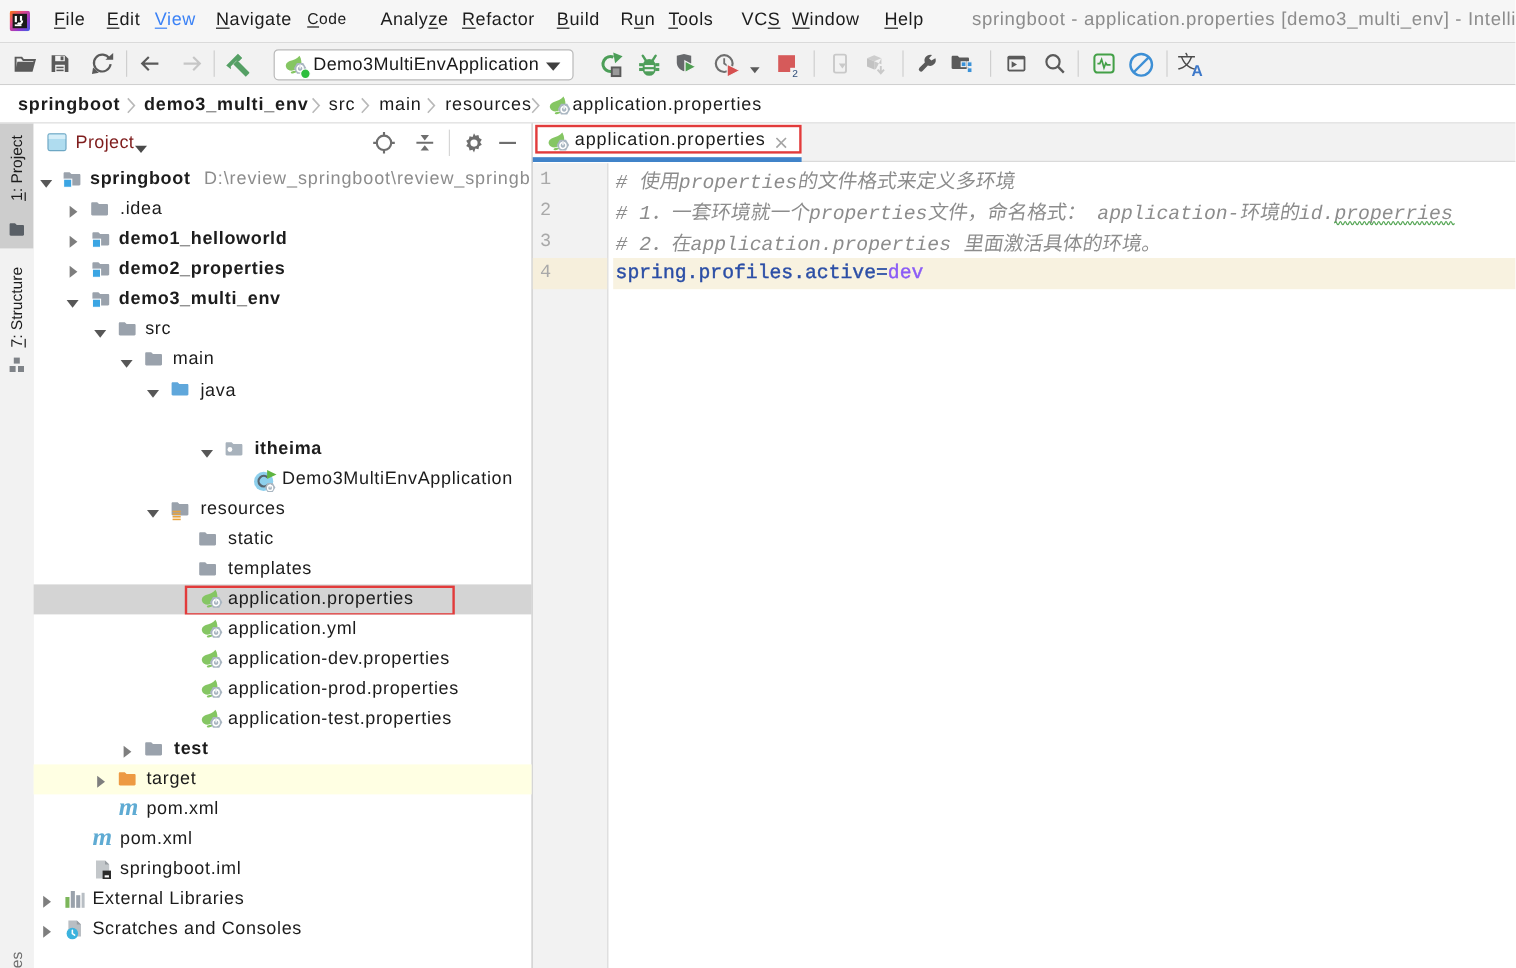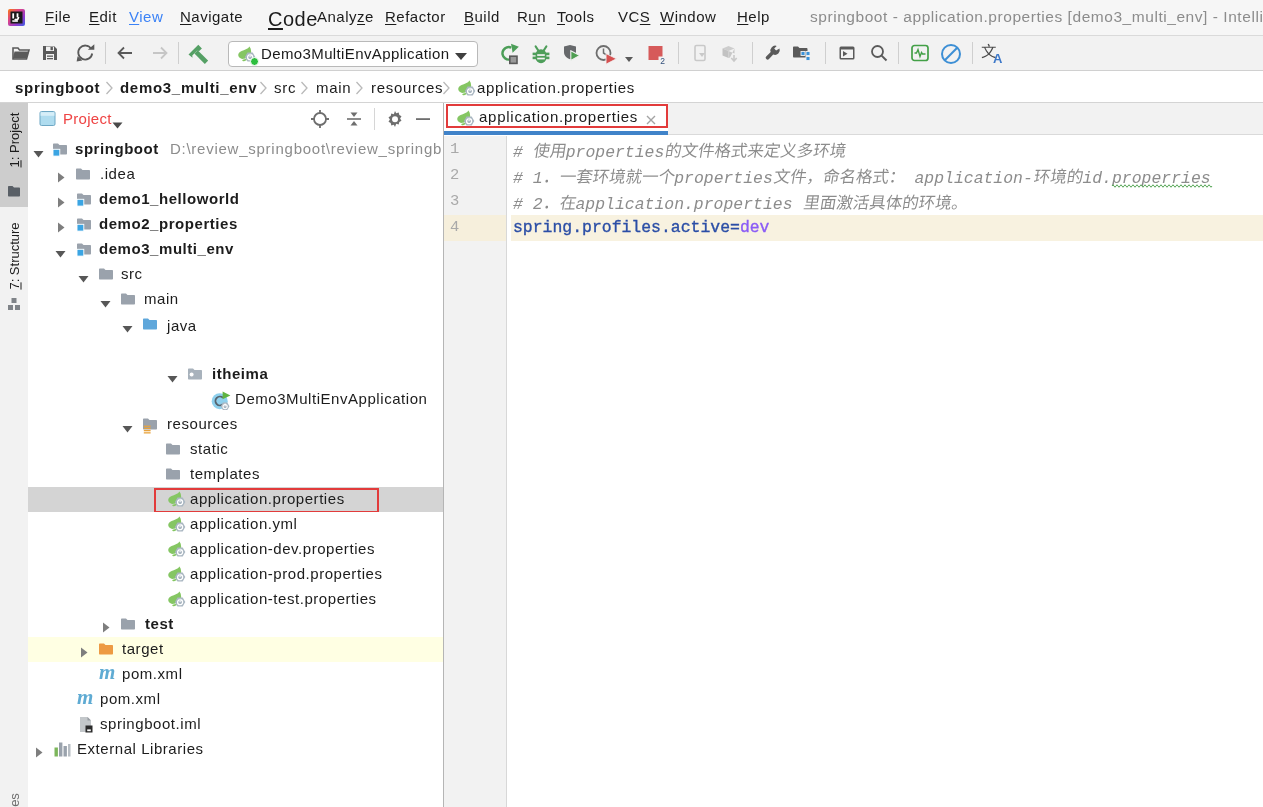--- a/index.html
+++ b/index.html
@@ -21,21 +21,21 @@
         <rect x="2.5" y="2.5" width="12" height="12" fill="#1A1A1A"></rect>
         <rect x="4.3" y="4.3" width="1.8" height="5.2" fill="#FFFFFF"></rect>
         <rect x="8.6" y="4.3" width="1.8" height="4" fill="#FFFFFF"></rect>
         <path d="M10.4 8 v0.6 a2.1 2.1 0 0 1 -3.6 1.5" stroke="#FFFFFF" stroke-width="1.8" fill="none"></path>
         <rect x="4.3" y="11.3" width="5.6" height="1.5" fill="#FFFFFF"></rect>
       </svg></span>
     <span style="position:absolute;left:45px;top:8px;font-size:15px;color:#1C1C1C;letter-spacing:0.5px"><u>F</u>ile</span>
     <span style="position:absolute;left:89px;top:8px;font-size:15px;color:#1C1C1C;letter-spacing:0.5px"><u>E</u>dit</span>
     <span style="position:absolute;left:129px;top:8px;font-size:15px;color:#3b82f6;letter-spacing:0.5px"><u>V</u>iew</span>
     <span style="position:absolute;left:180px;top:8px;font-size:15px;color:#1C1C1C;letter-spacing:0.5px"><u>N</u>avigate</span>
-    <span style="position:absolute;left:268px;top:8px;font-size:20px;color:#1C1C1C;letter-spacing:0.5px"><u>C</u>ode</span>
+    <span style="position:absolute;left:256px;top:8px;font-size:13px;color:#1C1C1C;letter-spacing:0.5px"><u>C</u>ode</span>
     <span style="position:absolute;left:317px;top:8px;font-size:15px;color:#1C1C1C;letter-spacing:0.5px">Analy<u>z</u>e</span>
     <span style="position:absolute;left:385px;top:8px;font-size:15px;color:#1C1C1C;letter-spacing:0.5px"><u>R</u>efactor</span>
     <span style="position:absolute;left:464px;top:8px;font-size:15px;color:#1C1C1C;letter-spacing:0.5px"><u>B</u>uild</span>
     <span style="position:absolute;left:517px;top:8px;font-size:15px;color:#1C1C1C;letter-spacing:0.5px">R<u>u</u>n</span>
     <span style="position:absolute;left:557px;top:8px;font-size:15px;color:#1C1C1C;letter-spacing:0.5px"><u>T</u>ools</span>
     <span style="position:absolute;left:618px;top:8px;font-size:15px;color:#1C1C1C;letter-spacing:0.5px">VC<u>S</u></span>
     <span style="position:absolute;left:660px;top:8px;font-size:15px;color:#1C1C1C;letter-spacing:0.5px"><u>W</u>indow</span>
     <span style="position:absolute;left:737px;top:8px;font-size:15px;color:#1C1C1C;letter-spacing:0.5px"><u>H</u>elp</span>
     <span style="position:absolute;left:810px;top:8px;font-size:15.5px;color:#8C8C8C;white-space:pre;letter-spacing:0.55px">springboot - application.properties [demo3_multi_env] - IntelliJ IDEA</span>
 <div style="position:absolute;left:0;top:36px;width:1263px;height:35px;background:#F2F2F2;border-bottom:1px solid #D0D0D0;box-sizing:border-box"></div>
@@ -218,21 +218,21 @@
         <rect x="8" y="8" width="5" height="5" fill="#7F8388"></rect>
         <rect x="4.5" y="1" width="5" height="5" fill="#7F8388"></rect>
       </svg></span>
     <span style="position:absolute;left:14px;top:800px;transform:translate(-50%,-50%) rotate(-90deg);font-size:13px;color:#6E6E6E;white-space:nowrap">es</span>
 <div style="position:absolute;left:28px;top:103px;width:415px;height:704px;background:#FFFFFF"></div>
 <div style="position:absolute;left:443px;top:103px;width:1px;height:704px;background:#B5B5B5"></div>
 <span style="position:absolute;left:39px;top:110px"><svg width="17" height="17" viewBox="0 0 17 17">
         <rect x="1" y="1.5" width="15" height="14" rx="1.5" fill="#AFDCEF" stroke="#6DA7C4" stroke-width="1"></rect>
         <rect x="1.6" y="2.2" width="13.8" height="3.6" fill="#D6EEF8"></rect>
       </svg></span>
-    <span style="position:absolute;left:63px;top:110px;font-size:15px;color:#ef4444;letter-spacing:0.3px">Project</span>
+    <span style="position:absolute;left:63px;top:110px;font-size:15px;color:#7f1d1d;letter-spacing:0.3px">Project</span>
     <span style="position:absolute;left:112px;top:116px"><svg width="11" height="9" viewBox="0 0 11 9">
         <polygon points="0.5,1.5 10.5,1.5 5.5,7.5" fill="#4A4A4A"></polygon>
       </svg></span>
     <span style="position:absolute;left:309px;top:108px"><svg width="22" height="22" viewBox="0 0 22 22">
         <circle cx="11" cy="11" r="6" fill="none" stroke="#6E6E6E" stroke-width="1.8"></circle>
         <path d="M11 2 V5.5 M11 16.5 V20 M2 11 H5.5 M16.5 11 H20" stroke="#6E6E6E" stroke-width="1.8"></path>
       </svg></span>
     <span style="position:absolute;left:343px;top:108px"><svg width="22" height="22" viewBox="0 0 22 22">
         <path d="M4 11 H18" stroke="#6E6E6E" stroke-width="1.6"></path>
         <polygon points="11,9 7.5,4.5 14.5,4.5" fill="#6E6E6E"></polygon>
@@ -493,20 +493,32 @@
       <span style="position:absolute;left:5px;top:7px;"><svg width="11" height="11" viewBox="0 0 11 11" style="">
           <polygon points="3,0.5 9.5,5.5 3,10.5" fill="#7E7E7E"></polygon>
         </svg></span>
       <span style="position:absolute;left:26px;top:4px;"><svg width="17" height="17" viewBox="0 0 17 17" style="">
           <rect x="0.5" y="6.5" width="3.4" height="9" fill="#7CB65B"></rect>
           <rect x="5" y="1.5" width="3.4" height="14" fill="#9AA2AC"></rect>
           <rect x="9.5" y="5" width="3.4" height="10.5" fill="#9AA2AC"></rect>
           <rect x="14" y="3" width="2.5" height="12.5" fill="#B8Bec4"></rect>
         </svg></span>
       <span style="position:absolute;left:49px;top:3px;font-weight:normal;white-space:pre;letter-spacing:0.55px">External Libraries</span>
+    </div>
+    <div style="position:absolute;left:28px;top:762px;width:415px;height:25px;overflow:hidden">
+      <span style="position:absolute;left:5px;top:7px;"><svg width="11" height="11" viewBox="0 0 11 11" style="">
+          <polygon points="3,0.5 9.5,5.5 3,10.5" fill="#7E7E7E"></polygon>
+        </svg></span>
+      <span style="position:absolute;left:26px;top:4px;"><svg width="18" height="18" viewBox="0 0 18 18" style="">
+          <path d="M3 1 H10 L13.5 4.5 V14.5 H3 Z" fill="#B9BEC3"></path>
+          <path d="M10 1 L13.5 4.5 H10 Z" fill="#979CA1"></path>
+          <circle cx="6.3" cy="12" r="4.8" fill="#3CB3DE"></circle>
+          <path d="M6.3 9.2 V12 L8.2 13.3" stroke="#FFFFFF" stroke-width="1.3" fill="none" stroke-linecap="round"></path>
+        </svg></span>
+      <span style="position:absolute;left:49px;top:3px;font-weight:normal;white-space:pre;letter-spacing:0.55px">Scratches and Consoles</span>
     </div>
 <div style="position:absolute;left:444px;top:136px;width:819px;height:671px;background:#FFFFFF"></div>
 <div style="position:absolute;left:444px;top:136px;width:62px;height:671px;background:#F2F2F2"></div>
     <div style="position:absolute;left:506px;top:136px;width:1px;height:671px;background:#D8D8D8"></div>
     <div style="position:absolute;left:444px;top:215px;width:62px;height:26px;background:#F6EFDC"></div>
     <div style="position:absolute;left:511px;top:215px;width:752px;height:26px;background:#F8F2E0"></div>
     <span style="position:absolute;left:450px;top:140px;width:10px;font:15.5px 'Liberation Mono',monospace;color:#A9A9A9">1</span>
     <span style="position:absolute;left:450px;top:166px;width:10px;font:15.5px 'Liberation Mono',monospace;color:#A9A9A9">2</span>
     <span style="position:absolute;left:450px;top:192px;width:10px;font:15.5px 'Liberation Mono',monospace;color:#A9A9A9">3</span>
     <span style="position:absolute;left:450px;top:218px;width:10px;font:15.5px 'Liberation Mono',monospace;color:#A9A9A9">4</span>

